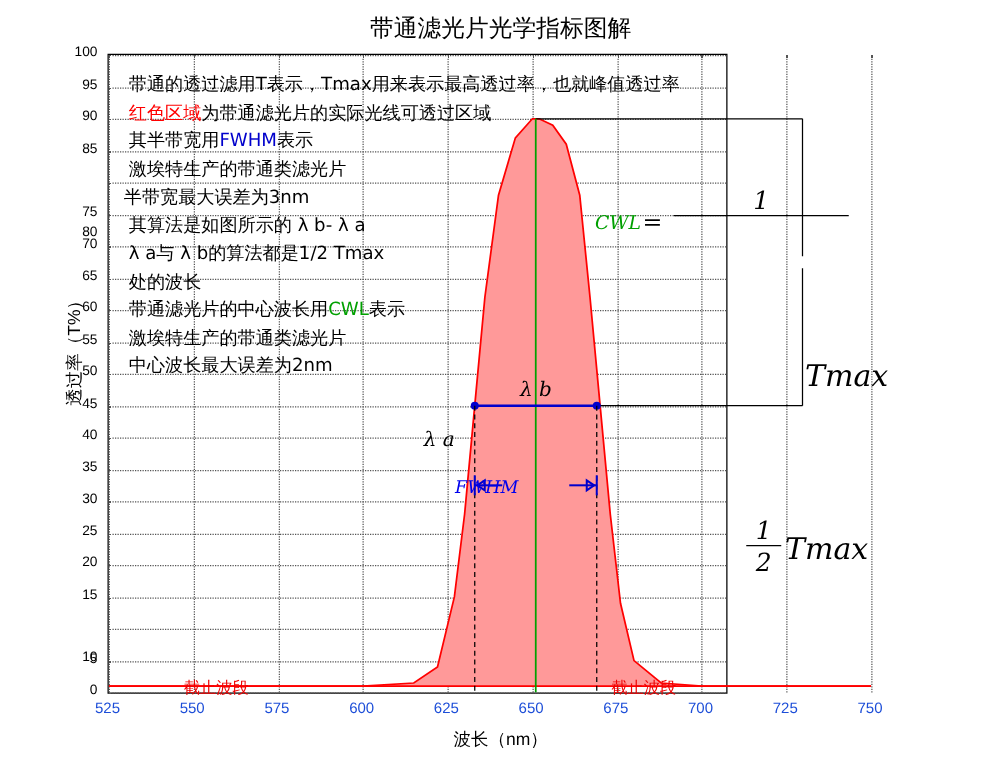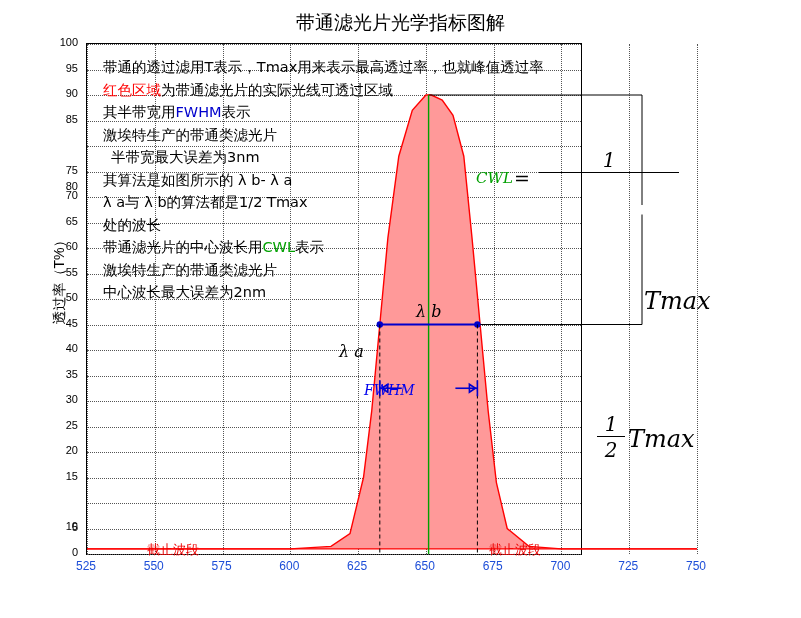--- a/index.html
+++ b/index.html
@@ -63,20 +63,21 @@
 </style>
 </head>
 <body>
 
 <div id="root">
 
   <div class="title">带通滤光片光学指标图解</div>
 
   <div class="axis-title-y">透过率（T%）</div>
 
+  <div class="axis-title-x">波长（nm）</div>
 
   <div id="yticks">
       <div class="ylabel-txt" style="left: 38px; top: 546px;">0</div>
       <div class="ylabel-txt" style="left: 38px; top: 520.5px;">5</div>
       <div class="ylabel-txt" style="left: 38px; top: 520px;">10</div>
       <div class="ylabel-txt" style="left: 38px; top: 469.5px;">15</div>
       <div class="ylabel-txt" style="left: 38px; top: 444px;">20</div>
       <div class="ylabel-txt" style="left: 38px; top: 418.5px;">25</div>
       <div class="ylabel-txt" style="left: 38px; top: 393px;">30</div>
       <div class="ylabel-txt" style="left: 38px; top: 367.5px;">35</div>
@@ -173,21 +174,21 @@
             <path d="M 388.40000000000003 344.25 l -6 -4 l 0 8 z"></path>
           </g>
       </svg>
     </div>
 
     <div id="notes">
         <div class="ann" style="left: 16px; top: 14px;"><span style="color: rgb(0, 0, 0);">带通的透过滤用T表示，Tmax用来表示最高透过率，也就峰值透过率</span></div>
         <div class="ann" style="left: 16px; top: 36.5px;"><span style="color: rgb(255, 0, 0);">红色区域</span><span style="color: rgb(0, 0, 0);">为带通滤光片的实际光线可透过区域</span></div>
         <div class="ann" style="left: 16px; top: 59px;"><span style="color: rgb(0, 0, 0);">其半带宽用</span><span style="color: rgb(0, 0, 204);">FWHM</span><span style="color: rgb(0, 0, 0);">表示</span></div>
         <div class="ann" style="left: 16px; top: 81.5px;"><span style="color: rgb(0, 0, 0);">激埃特生产的带通类滤光片</span></div>
-        <div class="ann" style="left: 24px; top: 104px;"><span style="color: rgb(0, 0, 0);">半带宽最大误差为3nm</span></div>
+        <div class="ann" style="left: 12px; top: 104px;"><span style="color: rgb(0, 0, 0);">半带宽最大误差为3nm</span></div>
         <div class="ann" style="left: 16px; top: 126.5px;"><span style="color: rgb(0, 0, 0); margin-top: 12px;">其算法是如图所示的 λ b- λ a</span></div>
         <div class="ann" style="left: 16px; top: 149px;"><span style="color: rgb(0, 0, 0);">λ a与 λ b的算法都是1/2 Tmax</span></div>
         <div class="ann" style="left: 16px; top: 171.5px;"><span style="color: rgb(0, 0, 0);"> 处的波长</span></div>
         <div class="ann" style="left: 16px; top: 194px;"><span style="color: rgb(0, 0, 0);">带通滤光片的中心波长用</span><span style="color: rgb(0, 160, 0);">CWL</span><span style="color: rgb(0, 0, 0);">表示</span></div>
         <div class="ann" style="left: 16px; top: 216.5px;"><span style="color: rgb(0, 0, 0);">激埃特生产的带通类滤光片</span></div>
         <div class="ann" style="left: 16px; top: 239px;"><span style="color: rgb(0, 0, 0);">中心波长最大误差为2nm</span></div>
       </div>
 
     <div class="lbl red-txt" style="left:60px;top:497px;font-size:13px;">截止波段</div>
     <div class="lbl red-txt" style="left:402px;top:497px;font-size:13px;">截止波段</div>

